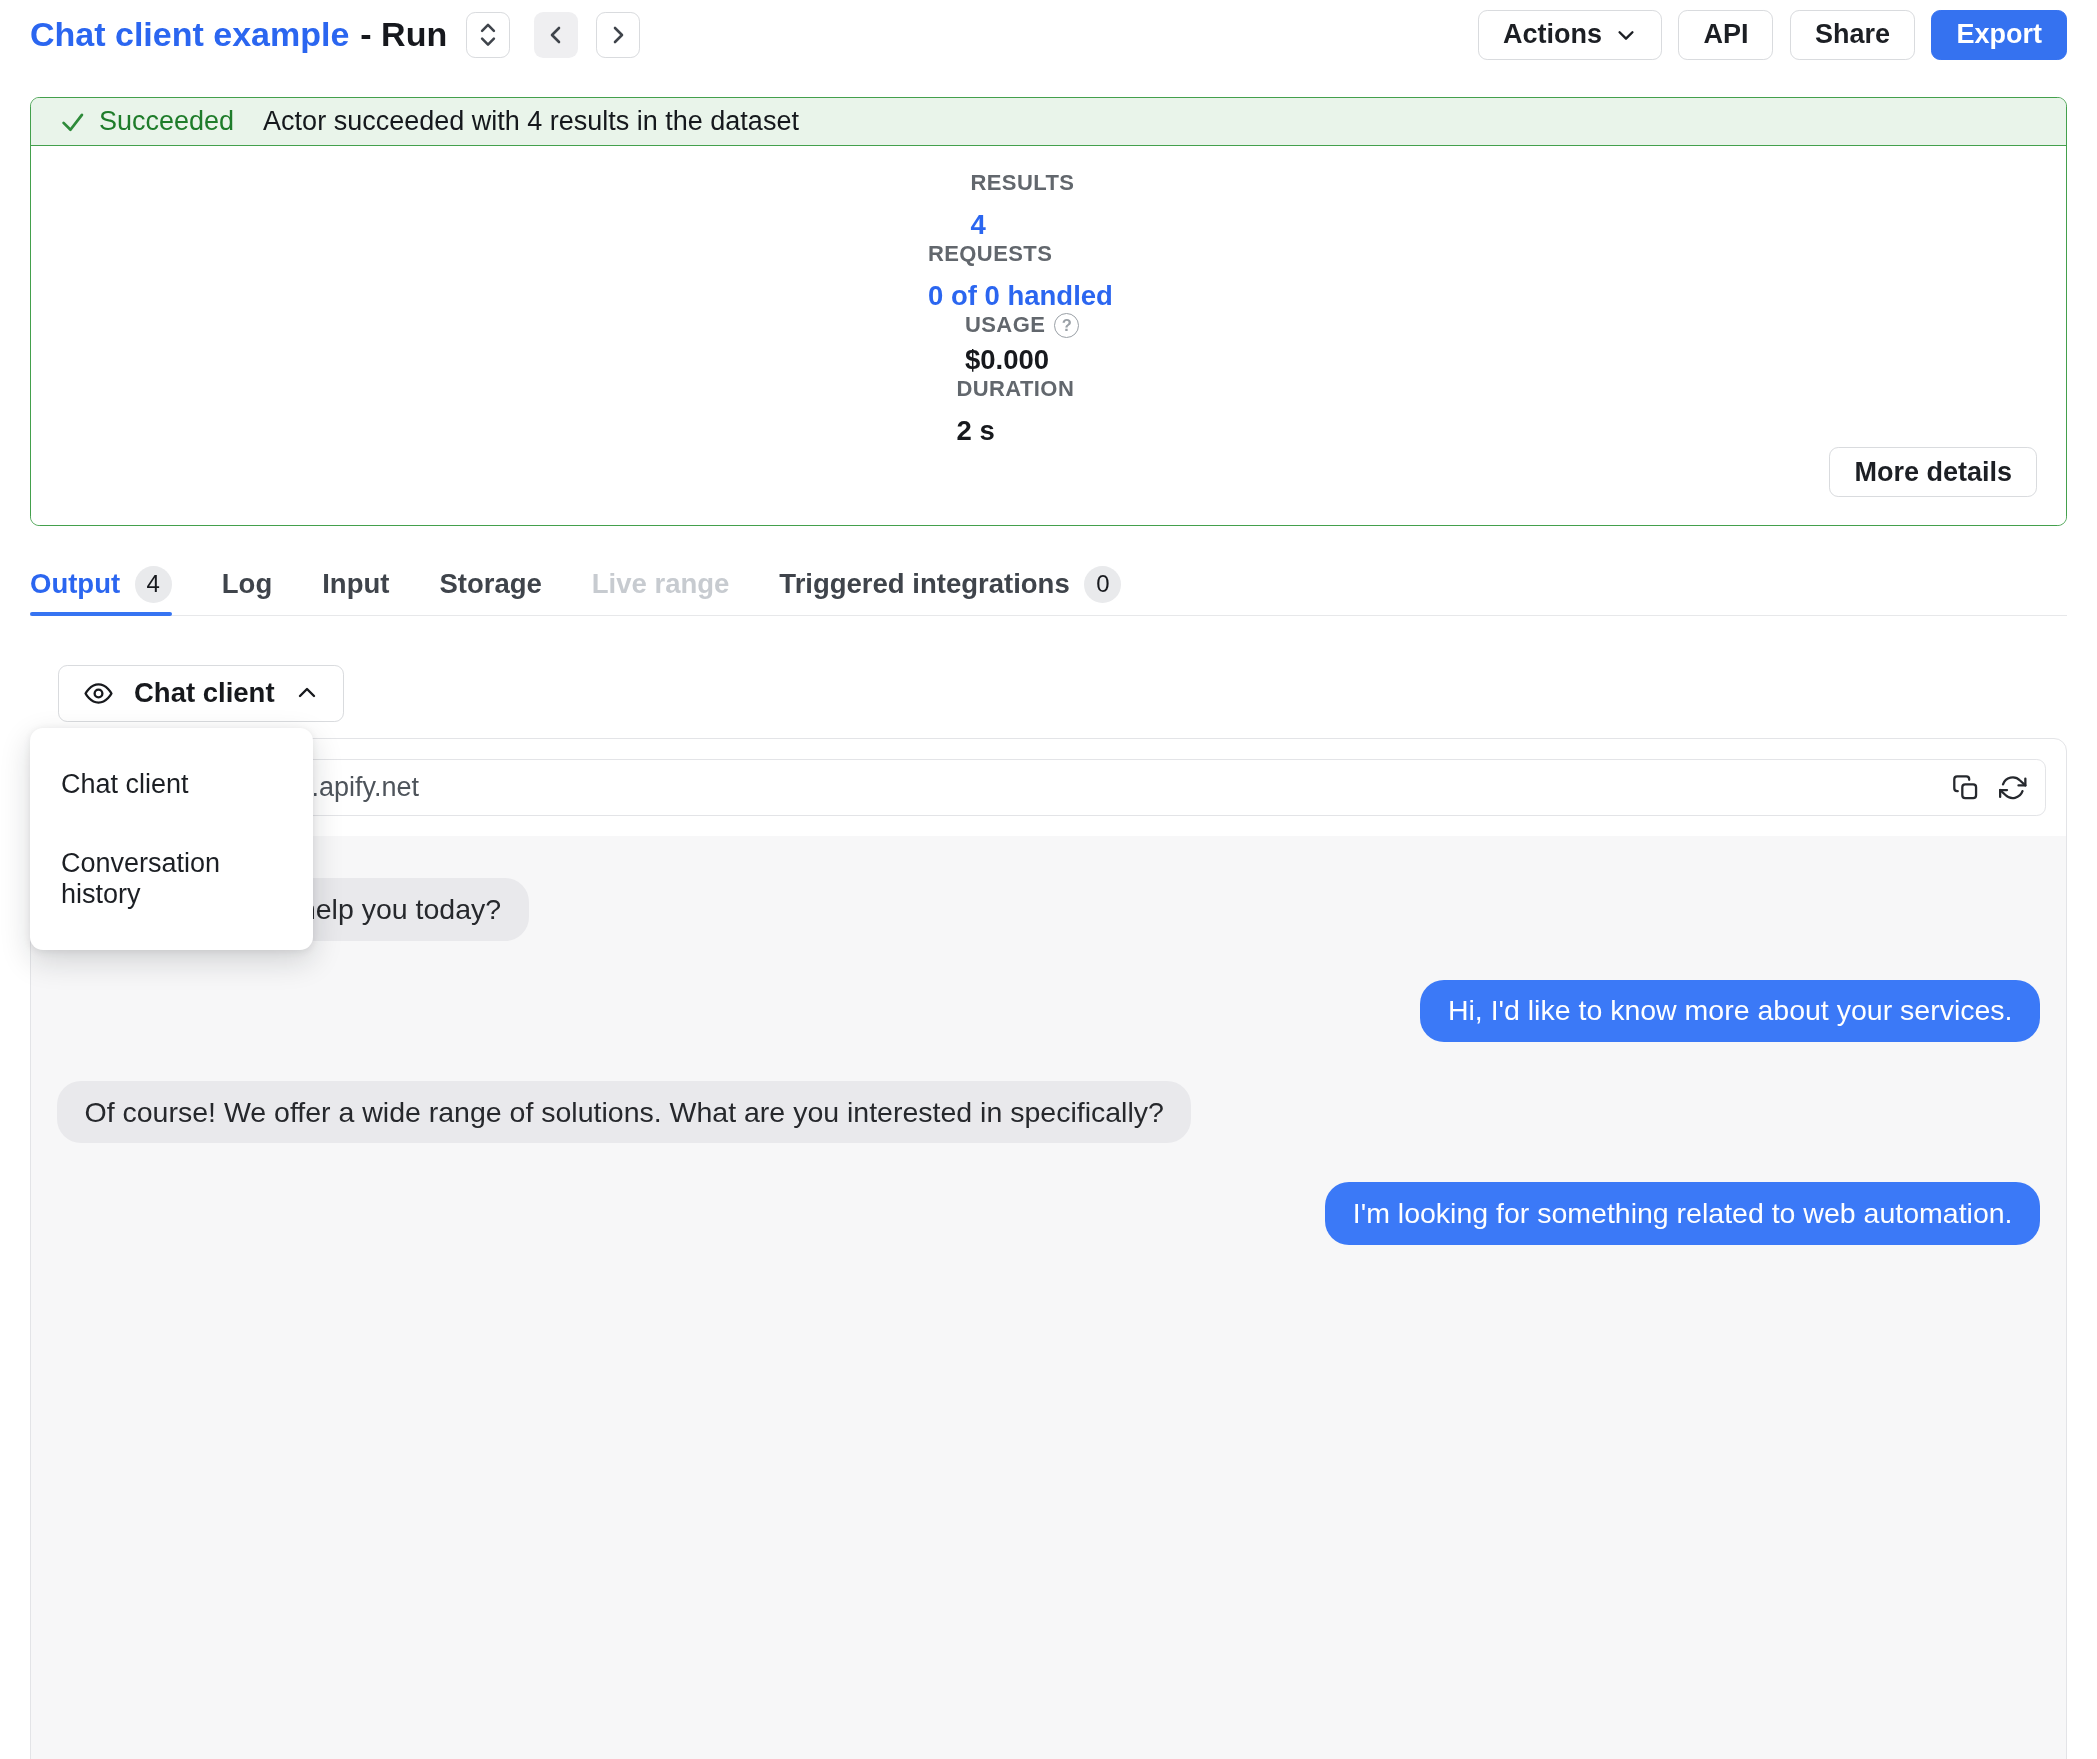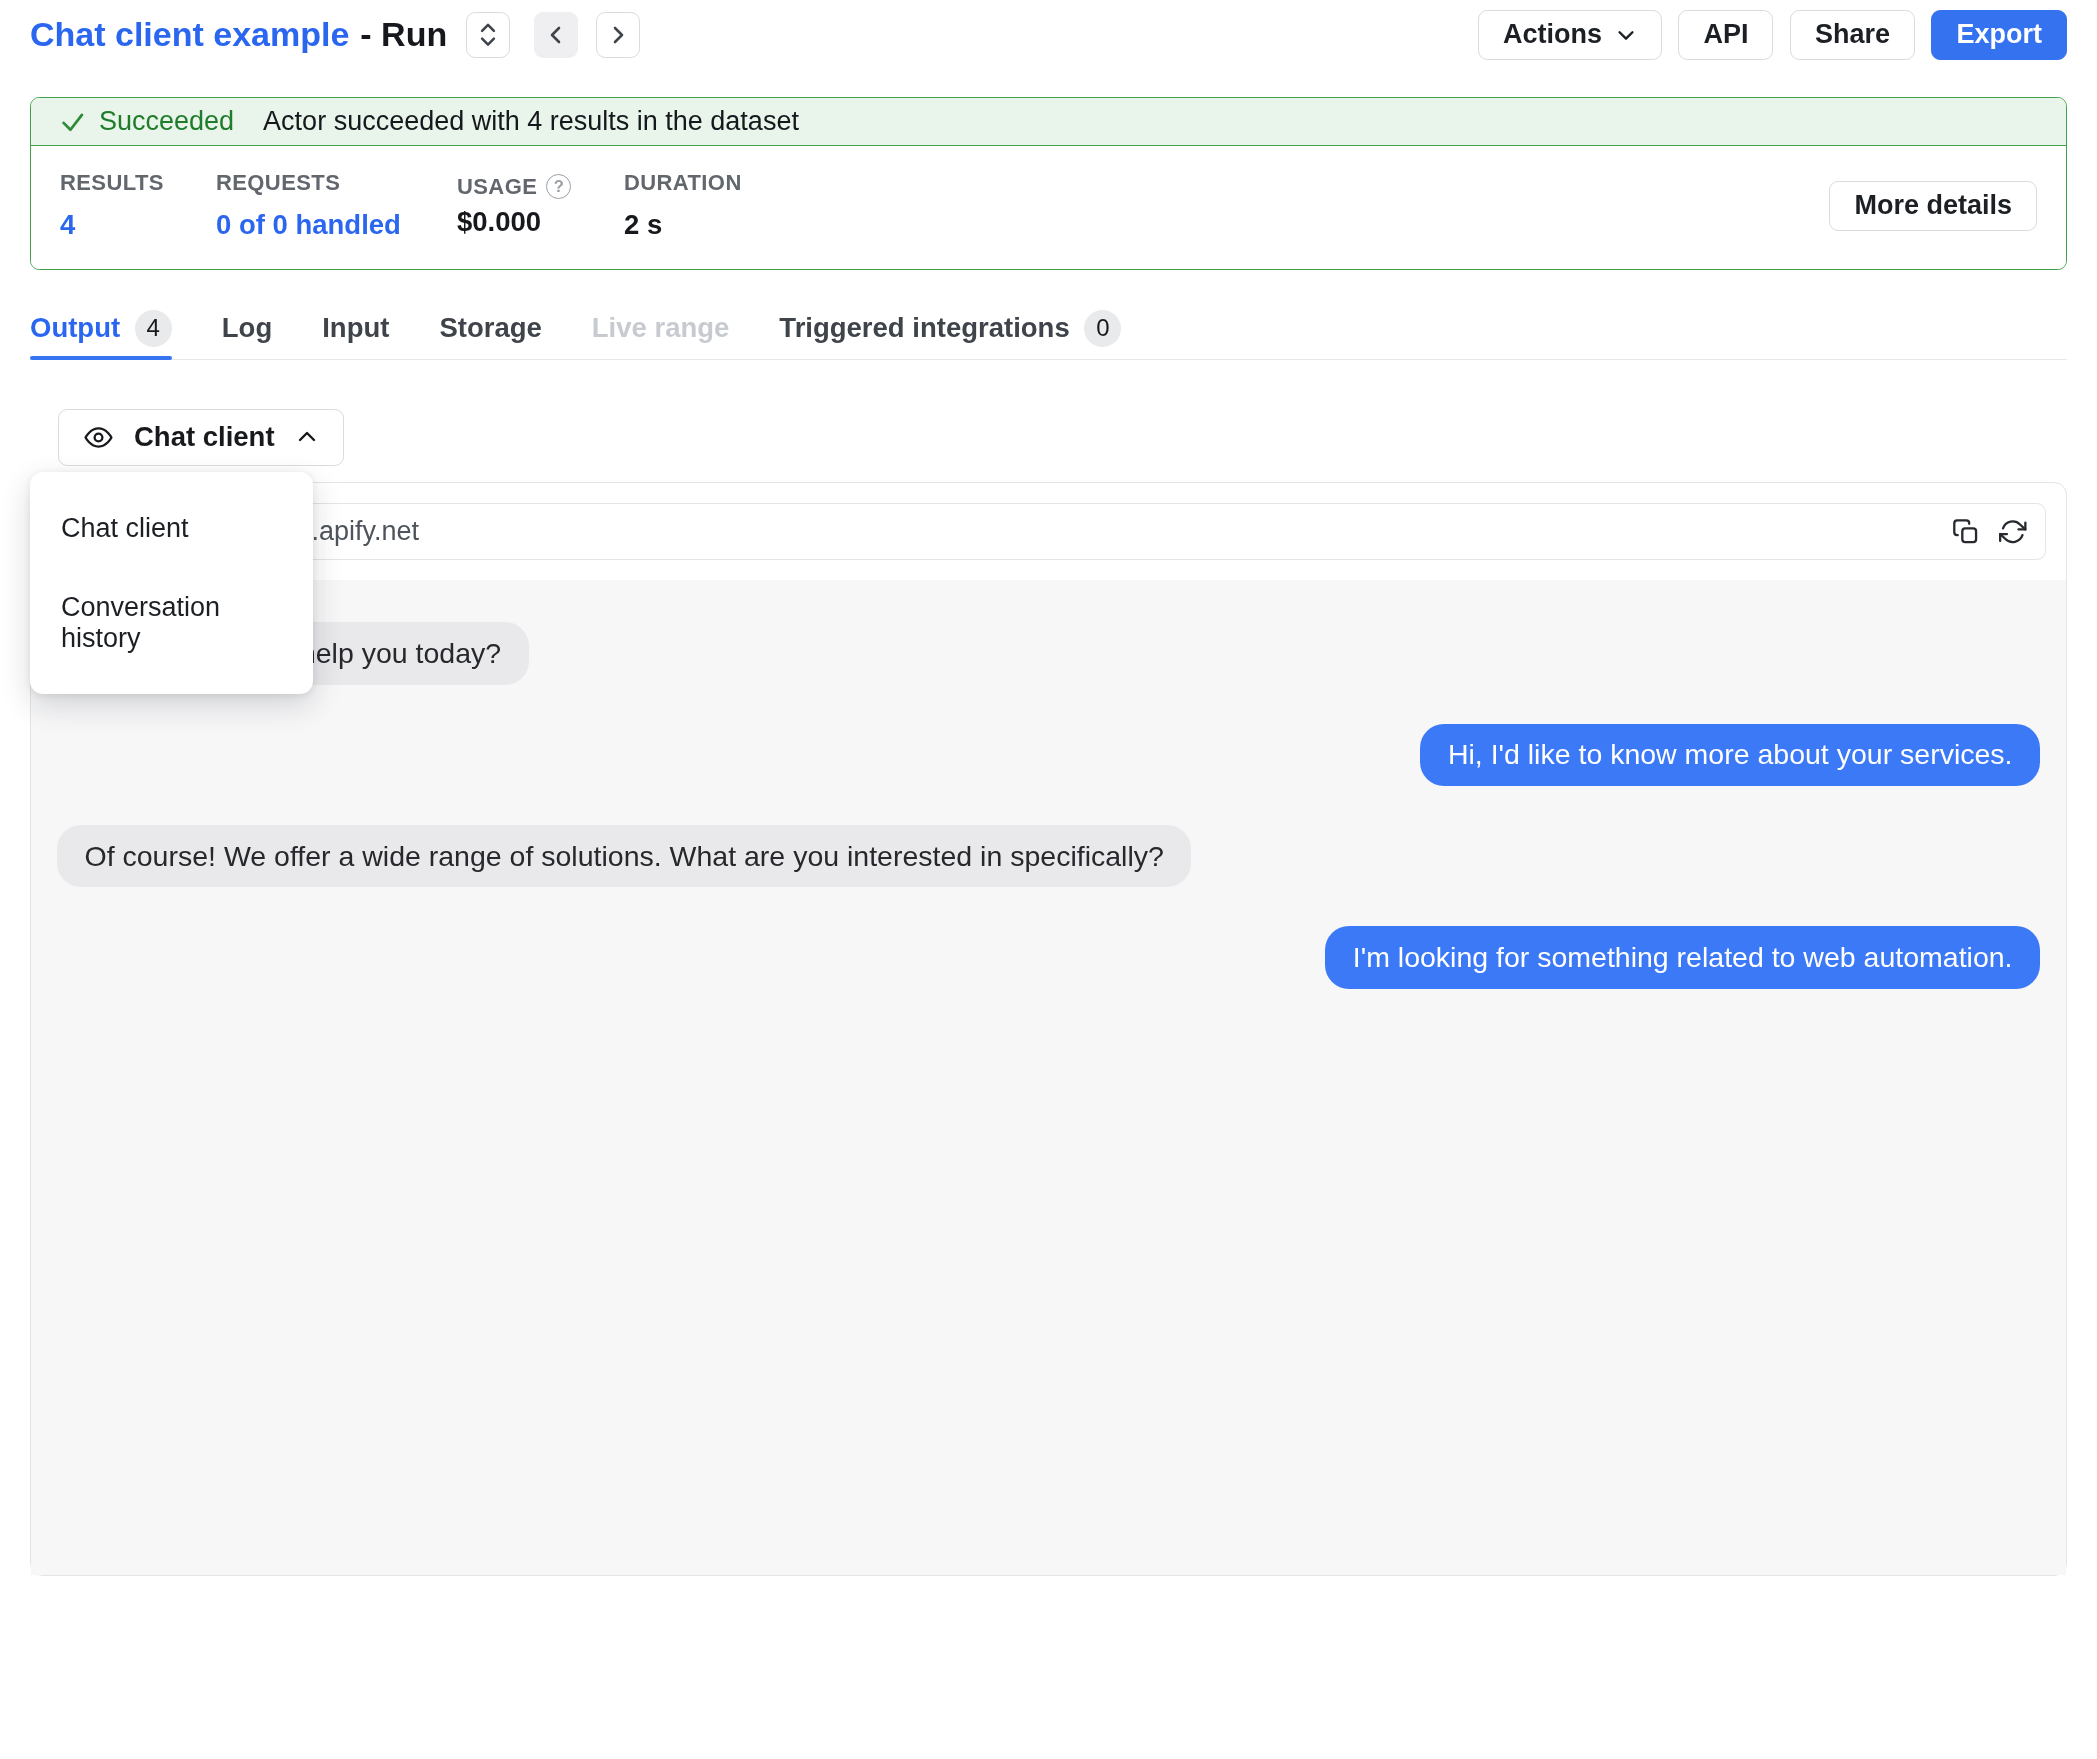--- a/index.html
+++ b/index.html
@@ -33,21 +33,21 @@
   .btn-primary { background: #3572f0; border-color: #3572f0; color: #fff; }
 
   
   .status-card { margin-top: 37px; border: 1.8px solid #43a04c; border-radius: 9.2px; overflow: hidden; background: #fff; }
   .status-banner {
     display: flex; align-items: center; height: 48px; padding: 0 27.5px;
     background: #e9f4ea; border-bottom: 1.8px solid #43a04c; font-size: 27px;
   }
   .status-state { color: #1e7c2a; font-weight: 500; margin-left: 13px; }
   .status-message { color: #15181c; margin-left: 29px; }
-  .status-stats { display: flex; align-items: center; padding: 24px 29px 27.5px; background: #fff; }
+  .status-stats { display: flex; align-items: center; padding: 24px 29px 27.5px; background: #fff; flex-direction: column; }
   .stat { display: flex; flex-direction: column; gap: 13px; }
   .stat-label {
     font-size: 22px; font-weight: 700; color: #62676d; letter-spacing: 0.4px;
     display: flex; align-items: center; gap: 9.2px;
   }
   .stat-value { font-size: 27.5px; font-weight: 700; color: #17191d; }
   .stat.accent .stat-value { color: #2b66f0; }
   .w-results { width: 156px; } .w-requests { width: 241px; } .w-usage { width: 167px; gap: 6px; }
   .w-started { width: 287px; } .w-duration { width: 184px; }
   .info-circle {

